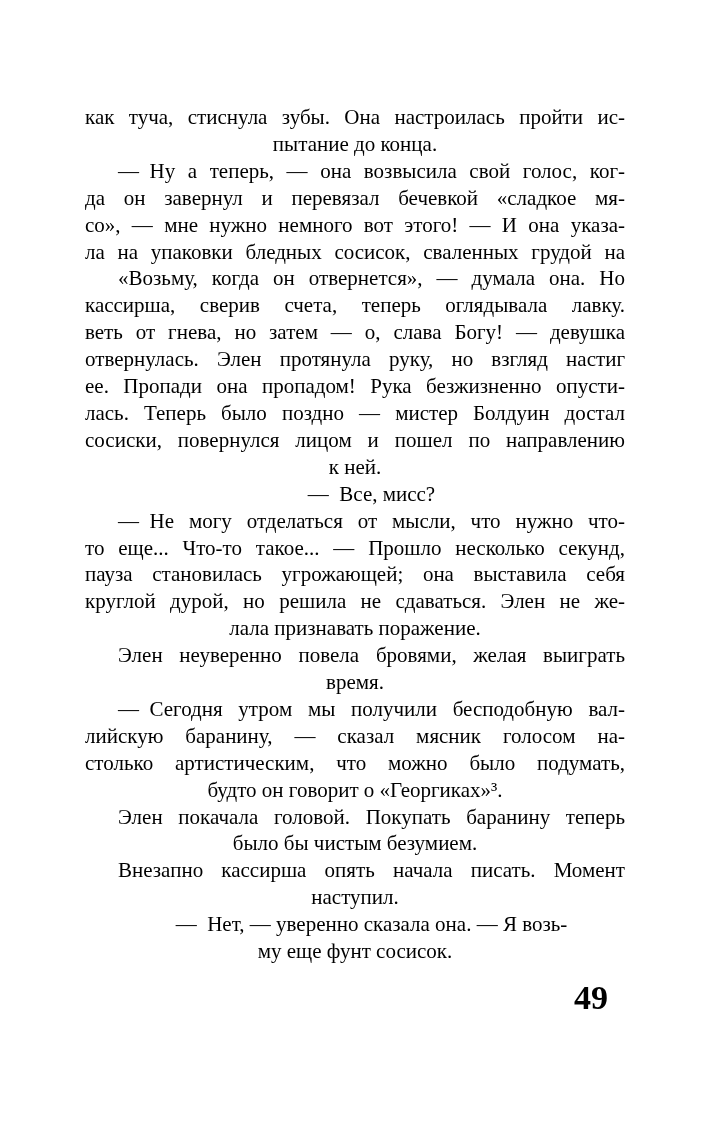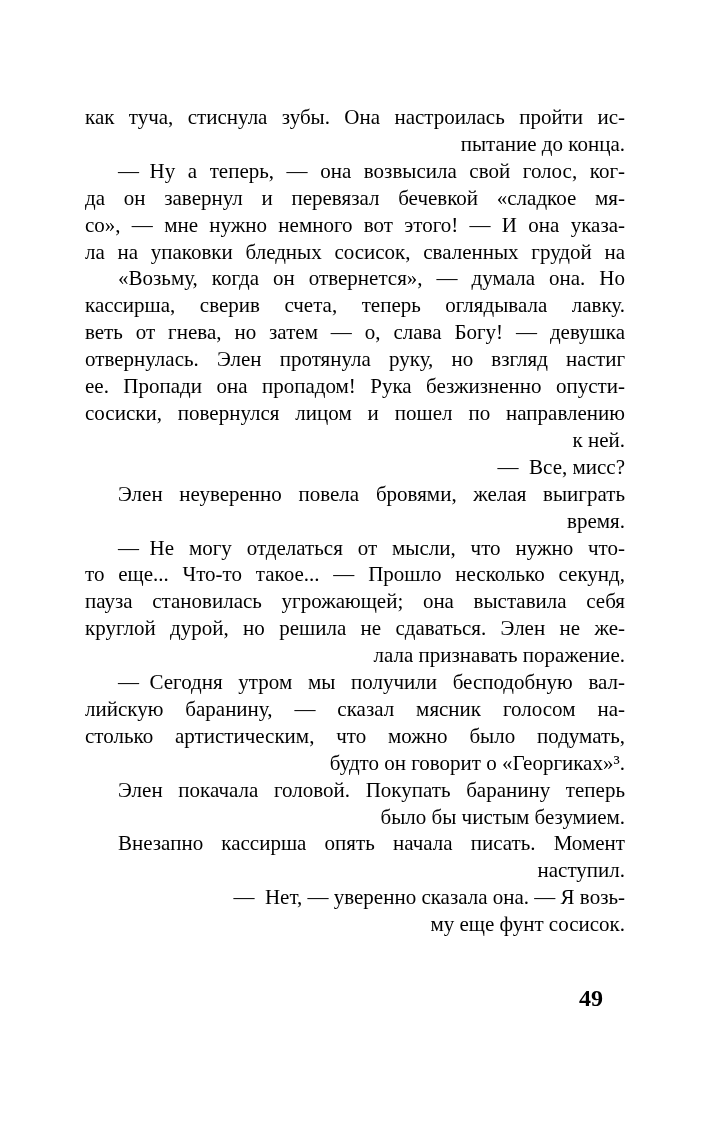--- a/index.html
+++ b/index.html
@@ -25,37 +25,37 @@
     font-size: 21px;
     line-height: 26.9px;
     font-weight: 400;
     -webkit-font-smoothing: antialiased;
   }
   .para {
     margin: 0;
     padding: 0;
   }
   .line {
-    text-align: right;
+    text-align: center;
     white-space: normal;
   }
   .line.just {
     text-align: justify;
     text-align-last: justify;
   }
   .line.first-indent {
     padding-left: 33px;
   }
   .page-number {
     position: absolute;
     left: 574px;
     top: 983px;
     width: 34px;
     font-family: "Liberation Serif", "DejaVu Serif", serif;
-    font-size: 24px;
+    font-size: 34px;
     line-height: 30px;
     font-weight: 700;
     text-align: center;
     color: #000000;
   }
 </style>
 </head>
 <body>
 
 <div class="book-page">
@@ -69,36 +69,37 @@
         <div class="line just">да он завернул и перевязал бечевкой «сладкое мя-</div>
         <div class="line just">со», — мне нужно немного вот этого! — И она указа-</div>
         <div class="line just">ла на упаковки бледных сосисок, сваленных грудой на</div>
       </div>
       <div class="para">
         <div class="line just first-indent">«Возьму, когда он отвернется», — думала она. Но</div>
         <div class="line just">кассирша, сверив счета, теперь оглядывала лавку.</div>
         <div class="line just">веть от гнева, но затем — о, слава Богу! — девушка</div>
         <div class="line just">отвернулась. Элен протянула руку, но взгляд настиг</div>
         <div class="line just">ее. Пропади она пропадом! Рука безжизненно опусти-</div>
+        <div class="line just">лась. Теперь было поздно — мистер Болдуин достал</div>
         <div class="line just">сосиски, повернулся лицом и пошел по направлению</div>
         <div class="line">к ней.</div>
       </div>
       <div class="para">
         <div class="line first-indent">— Все, мисс?</div>
       </div>
       <div class="para">
-        <div class="line just first-indent">Элен неуверенно повела бровями, желая выиграть</div>
-        <div class="line">время.</div>
-      </div>
-      <div class="para">
         <div class="line just first-indent">— Не могу отделаться от мысли, что нужно что-</div>
         <div class="line just">то еще... Что-то такое... — Прошло несколько секунд,</div>
         <div class="line just">пауза становилась угрожающей; она выставила себя</div>
         <div class="line just">круглой дурой, но решила не сдаваться. Элен не же-</div>
         <div class="line">лала признавать поражение.</div>
+      </div>
+      <div class="para">
+        <div class="line just first-indent">Элен неуверенно повела бровями, желая выиграть</div>
+        <div class="line">время.</div>
       </div>
       <div class="para">
         <div class="line just first-indent">— Сегодня утром мы получили бесподобную вал-</div>
         <div class="line just">лийскую баранину, — сказал мясник голосом на-</div>
         <div class="line just">столько артистическим, что можно было подумать,</div>
         <div class="line">будто он говорит о «Георгиках»³.</div>
       </div>
       <div class="para">
         <div class="line just first-indent">Элен покачала головой. Покупать баранину теперь</div>
         <div class="line">было бы чистым безумием.</div>

